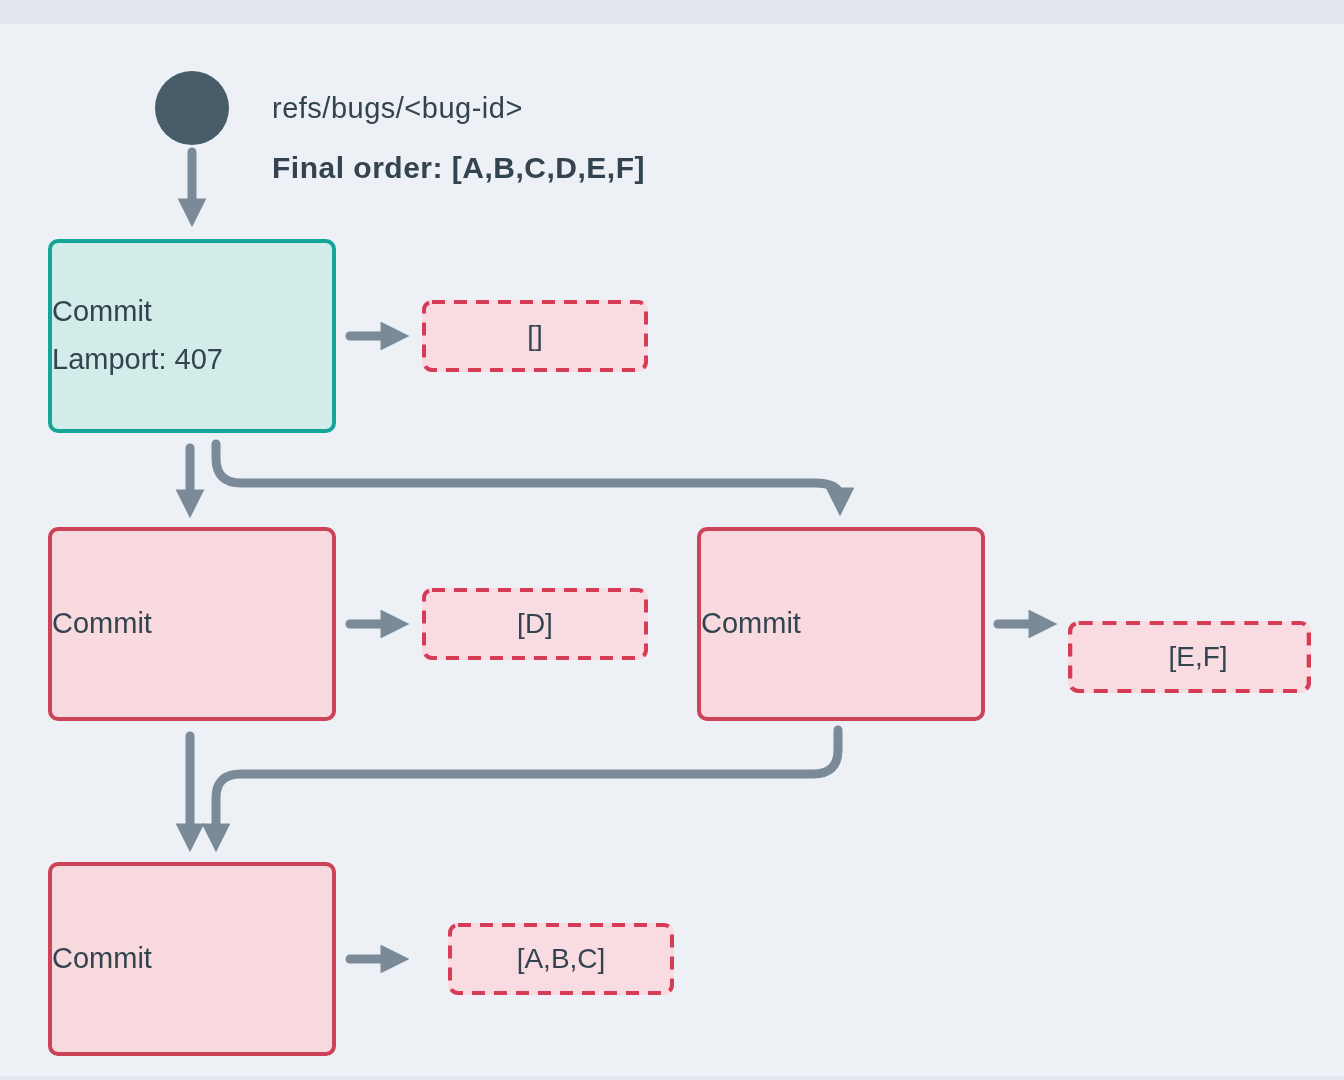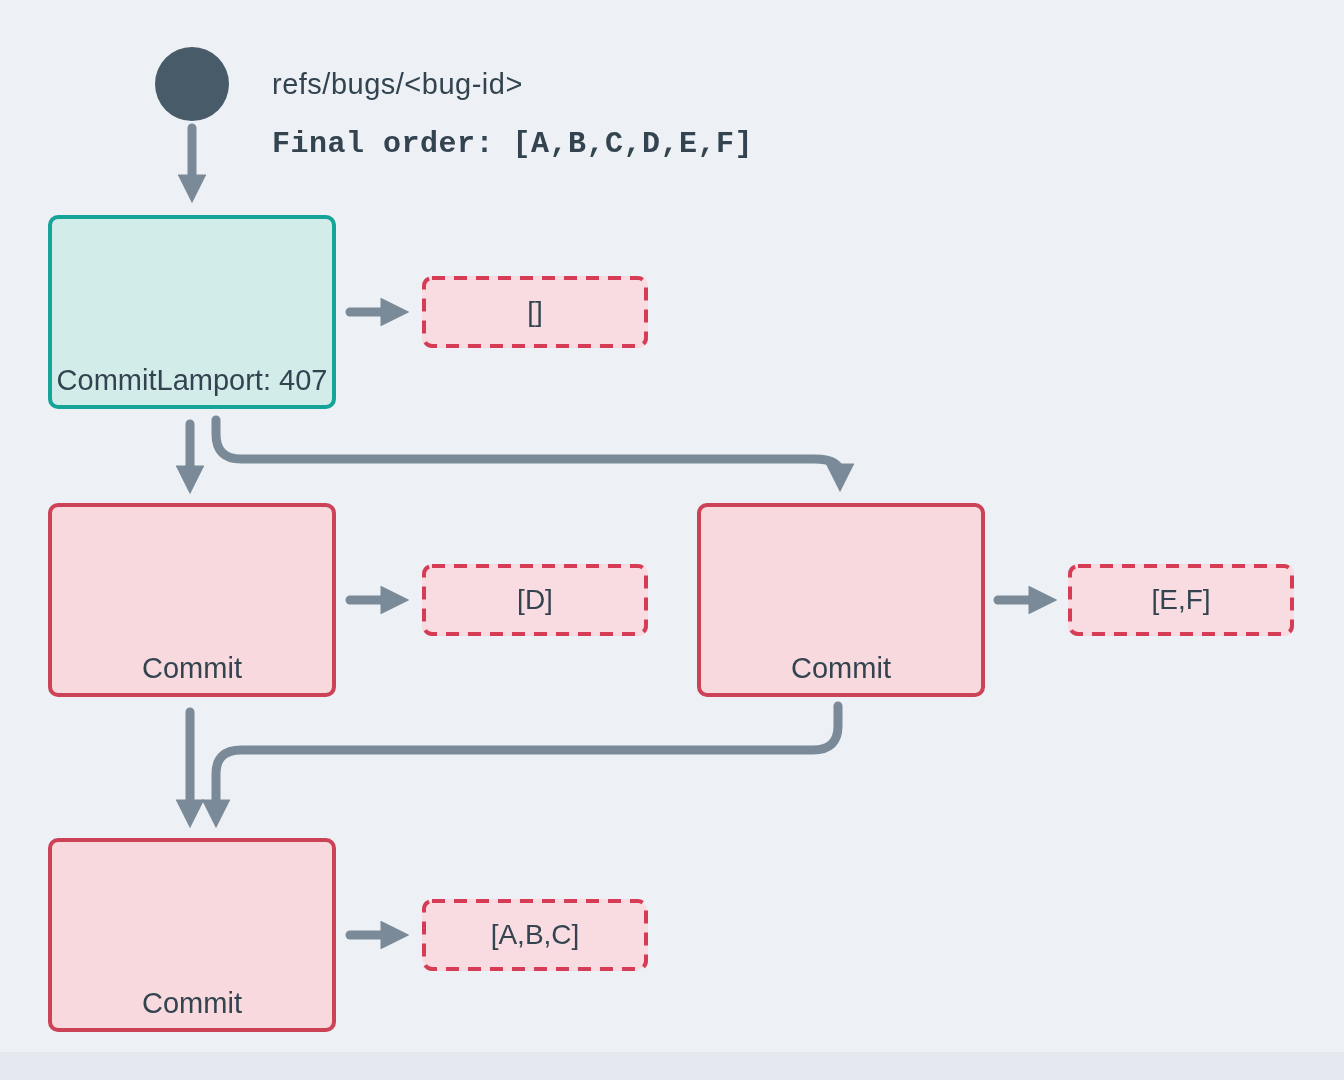--- a/index.html
+++ b/index.html
@@ -8,20 +8,21 @@
     background: #e4e8ee;
     font-family: "Liberation Sans", sans-serif;
   }
   #stage {
     position: relative;
     width: 1344px;
     height: 1052px;
     background: #edf1f5;
     overflow: hidden;
     color: #334450;
+    margin-top: 24px;
   }
   
   #edges {
     position: absolute;
     left: 0; top: 0;
     width: 1344px; height: 1080px;
     pointer-events: none;
   }
   
   .ref-dot {
@@ -41,32 +42,31 @@
     white-space: nowrap;
   }
   .final-order-label {
     position: absolute;
     left: 272px; top: 127px;
     font-size: 30px;
     font-weight: 700;
     letter-spacing: 0.5px;
     color: #334450;
     white-space: nowrap;
-    font-family: Liberation Mono, monospace;
   }
   
   .commit {
     position: absolute;
     width: 288px; height: 194px;
     border-radius: 10px;
     box-sizing: border-box;
     border: 4px solid;
     display: flex;
-    flex-direction: row;
-    align-items: flex-end;
+    flex-direction: column;
+    align-items: flex-start;
     justify-content: center;
     font-size: 29px;
     line-height: 1.64;
     text-align: center;
   }
   .commit.teal {
     border-color: #16a398;
     background: #d2ecea;
   }
   .commit.red {
@@ -90,22 +90,22 @@
     color: #334450;
   }
   .ops svg.dash {
     position: absolute;
     left: 0; top: 0;
     width: 100%; height: 100%;
   }
   .ops span { position: relative; }
   .ops-root  { left: 422px;  top: 276px; }
   .ops-left  { left: 422px;  top: 564px; }
-  .ops-right { left: 1068px; top: 564px; }
-  .ops-merge { left: 422px;  top: 899px; border-radius: 15px; }
+  .ops-right { left: 1068px; top: 597px; padding-left: 17px; }
+  .ops-merge { left: 448px;  top: 899px; }
 </style>
 </head>
 <body>
 
 <div id="stage">
 
   <svg id="edges" viewBox="0 0 1344 1080" xmlns="http://www.w3.org/2000/svg">
     <defs>
       <marker id="ah" viewBox="0 0 10 10" refX="4" refY="5" markerWidth="3.2" markerHeight="3.2" orient="auto-start-reverse">
         <path d="M 0 0 L 10 5 L 0 10 z" fill="#7a8a98"></path>

